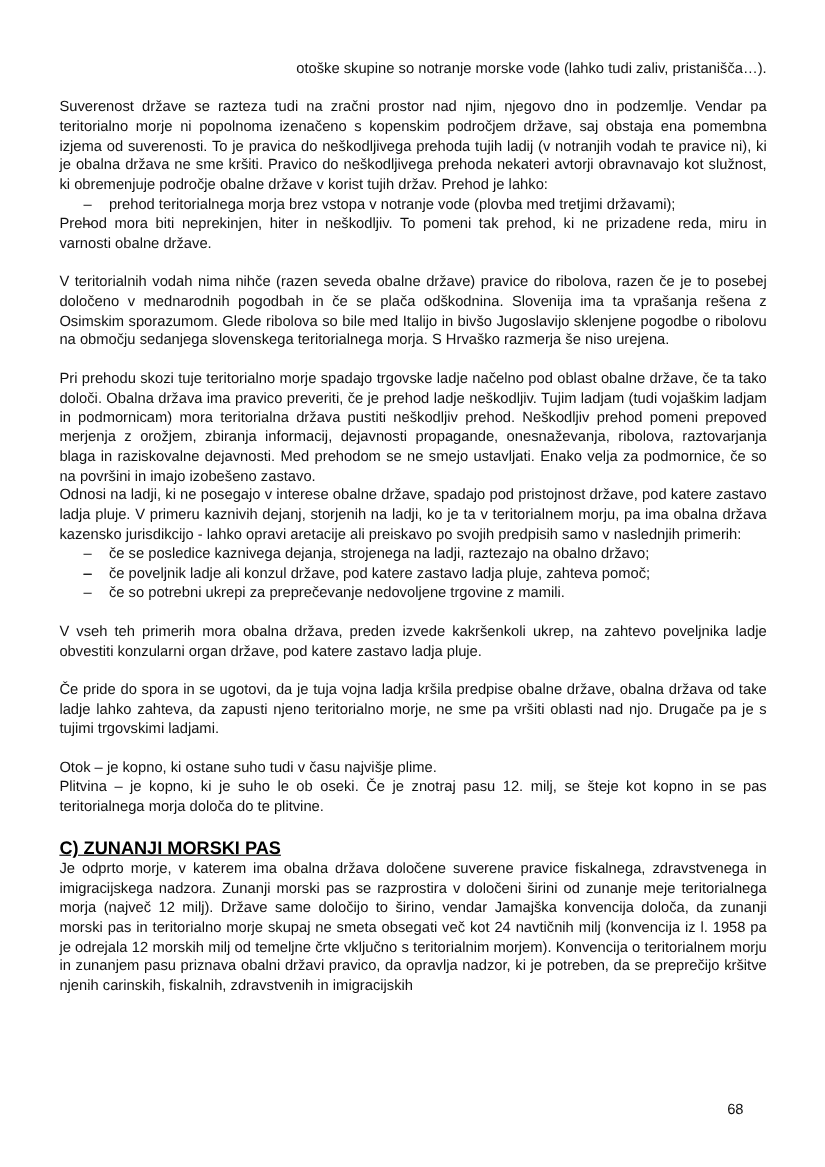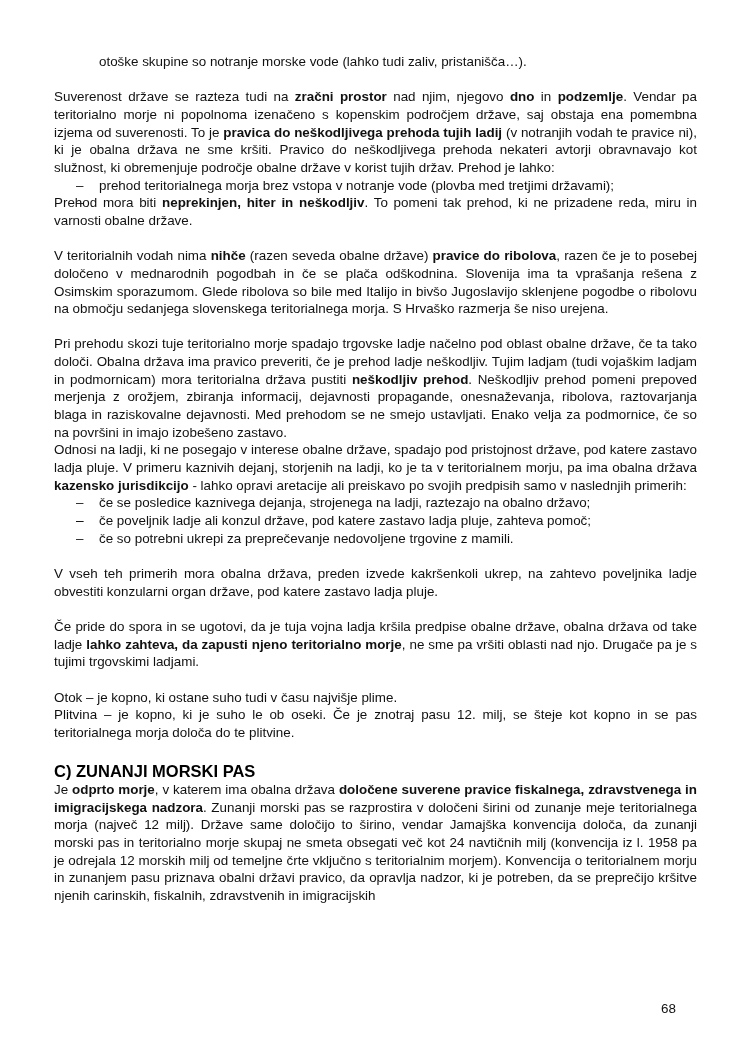--- a/index.html
+++ b/index.html
@@ -25,46 +25,47 @@
     }
     p {
       margin: 0;
       text-align: justify;
     }
     .gap {
       height: 17.65px;
     }
     .indent-first {
       padding-left: 45px;
-      text-align: left;
+      text-align: right;
     }
     ul.dash {
       list-style: none;
       margin: 0;
       padding: 0;
     }
     ul.dash li {
       position: relative;
       padding-left: 45px;
       text-align: justify;
     }
     ul.dash li .dash-mark {
       position: absolute;
       left: 22px;
       top: 0;
     }
     b {
-      font-weight: bold;
+      font-weight: normal;
     }
     h2.section-heading {
       margin: 2px 0 0 0;
       font-size: 16.5px;
       line-height: 20px;
       font-weight: bold;
       color: #000;
+      text-decoration: underline;
     }
     .page-number {
       position: absolute;
       left: 640px;
       width: 57px;
       top: 1000px;
       text-align: center;
       font-size: 13.4px;
       line-height: 17px;
       font-family: "Liberation Sans", sans-serif;

